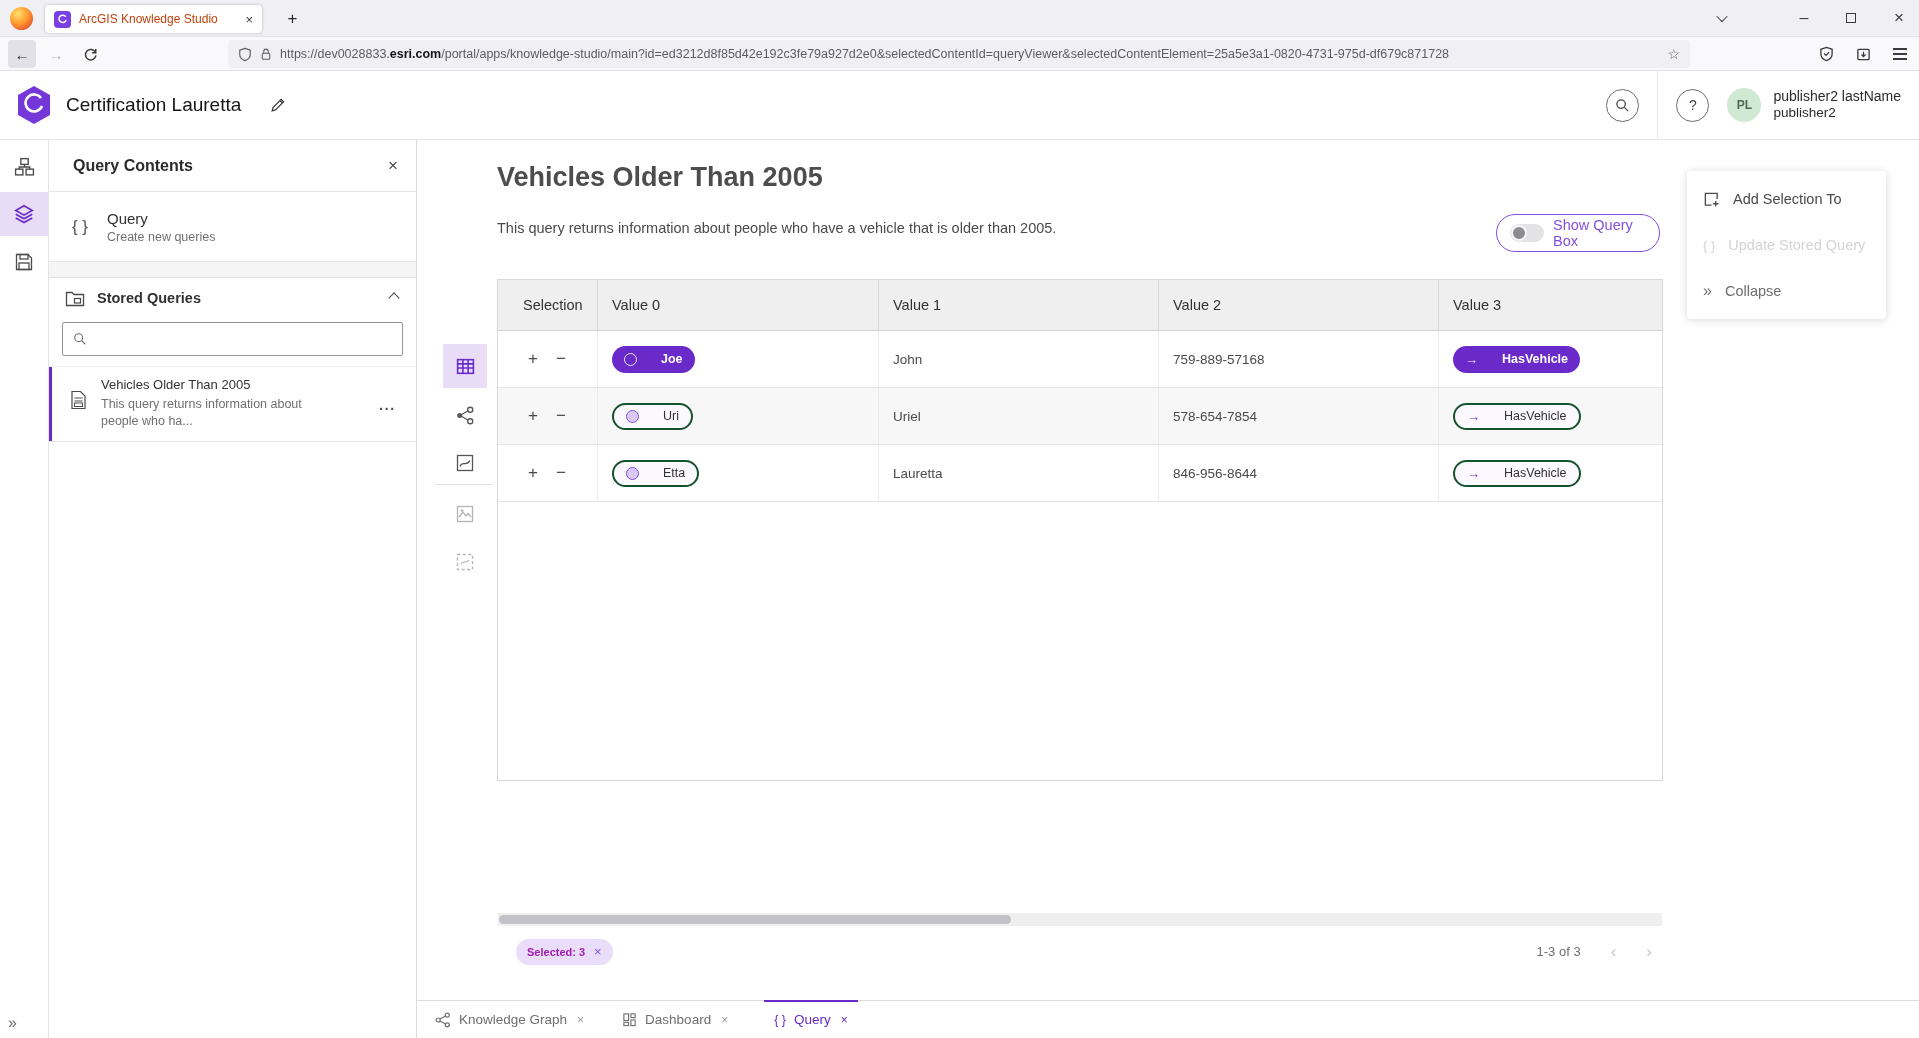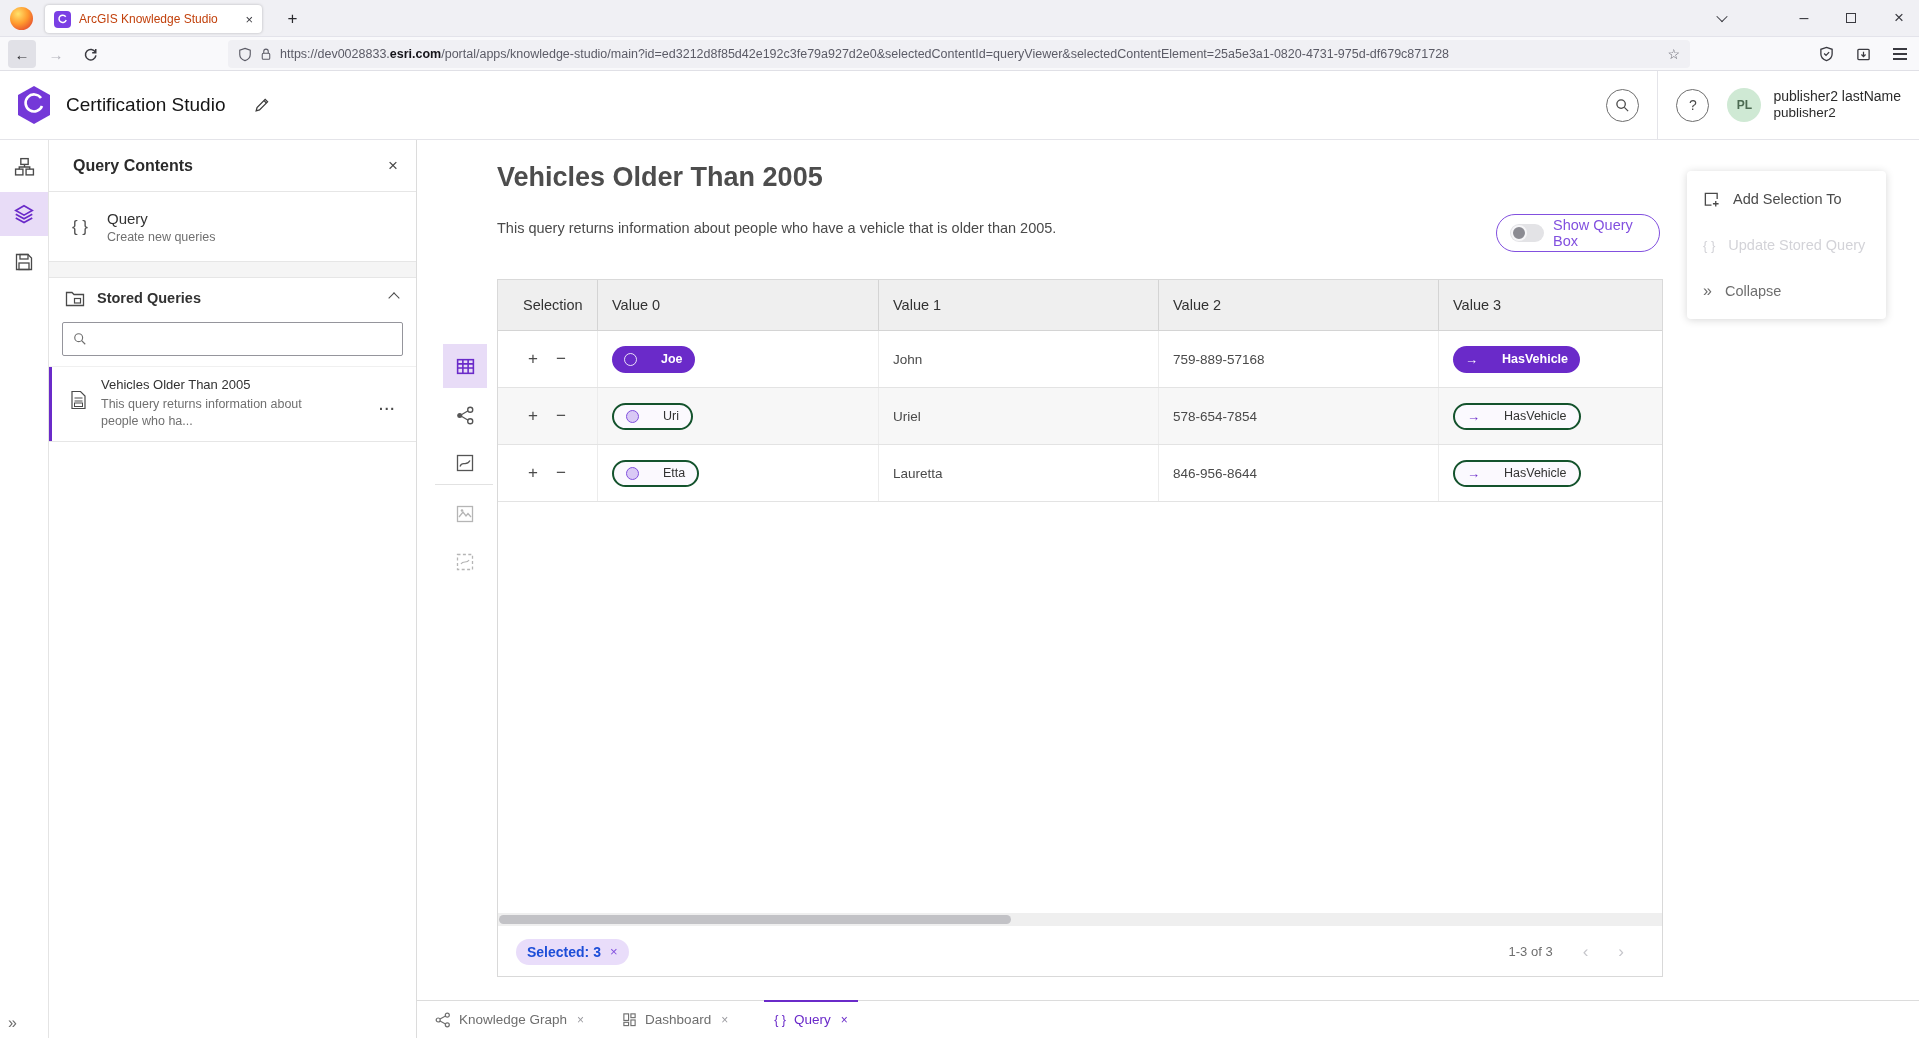--- a/index.html
+++ b/index.html
@@ -90,21 +90,21 @@
   .strip-div { position:absolute; left:18px; top:344px; width:58px; height:1px; background:#e2e2e2; }
 
   .pagetitle { position:absolute; left:80px; top:22px; font-size:27px; font-weight:700; color:#4d4d4d; }
   .pagedesc { position:absolute; left:80px; top:80px; font-size:14.5px; color:#4a4a4a; }
   .togglepill { position:absolute; left:1079px; top:74px; width:164px; height:38px; border:1px solid #8250df; border-radius:19px;
                 display:flex; align-items:center; padding:0 13px; gap:9px; color:#8250df; font-size:14.5px; background:#fff; }
   .track { width:34px; height:18px; border-radius:9px; background:#e3e3e6; position:relative; flex:none; }
   .knob { position:absolute; left:1px; top:1px; width:16px; height:16px; border-radius:50%; background:#8b8b92; border:2px solid #f6f6f8; }
 
   
-  .gtable { position:absolute; left:80px; top:139px; width:1166px; height:698px; border:1px solid #d9d9d9; background:#fff; }
+  .gtable { position:absolute; left:80px; top:139px; width:1166px; height:502px; border:1px solid #d9d9d9; background:#fff; }
   .thead { display:flex; height:51px; background:#efefef; border-bottom:1px solid #d4d4d4; }
   .th { display:flex; align-items:center; font-size:14.5px; color:#323232; border-right:1px solid #d4d4d4; padding-left:14px; }
   .th:last-child { border-right:none; }
   .c-sel { width:100px; flex:none; padding-left:25px; }
   .c-0 { width:281px; flex:none; }
   .c-1 { width:280px; flex:none; }
   .c-2 { width:280px; flex:none; }
   .c-3 { flex:1; }
   .trow { display:flex; height:57px; border-bottom:1px solid #e3e3e3; }
   .trow.alt { background:#f7f7f7; }
@@ -118,23 +118,23 @@
   .dot { width:13px; height:13px; border-radius:50%; flex:none; }
   .pill.solid .dot { border:1.5px solid rgba(255,255,255,.85); background:transparent; }
   .pill.outline .dot { border:1.5px solid #8250df; background:#d9c9f5; }
   .pill .arr { font-size:13px; }
   .pill.solid .arr { color:#fff; }
   .pill.outline .arr { color:#6a2ac9; }
   .hscroll { position:absolute; left:0; right:0; top:633px; height:13px; background:#efefef; }
   .hthumb { position:absolute; left:1px; top:2px; width:512px; height:9px; border-radius:5px; background:#c2c2c6; }
   .tfoot { position:absolute; left:0; right:0; top:646px; height:51px; display:flex; align-items:center; }
   .chip { margin-left:18px; height:26px; border-radius:13px; background:#e9ddfa; display:flex; align-items:center; padding:0 11px; gap:9px; }
-  .chip .cl { font-size:14px; color:#1d4ed8; font-weight:700; }
+  .chip .cl { font-size:11px; color:#a21caf; font-weight:700; }
   .chip .cx { font-size:13px; color:#8250df; }
-  .pager { margin-left:auto; display:flex; align-items:center; gap:30px; margin-right:38px; }
+  .pager { margin-left:auto; display:flex; align-items:center; gap:30px; margin-right:10px; }
   .pager .info { font-size:13px; color:#6e6e6e; }
   .pager .pbtn { font-size:17px; color:#c6c6cb; }
 
   
   .ctxmenu { position:absolute; left:1270px; top:31px; width:199px; background:#fff; border-radius:4px;
              box-shadow:0 1px 8px rgba(0,0,0,.16); padding:5px 0; }
   .mi { height:46px; display:flex; align-items:center; padding:0 16px; gap:13px; font-size:14.5px; color:#4a4a4a; }
   .mi.disabled { color:#d3d3d8; }
   .mi.disabled .braces { color:#d3d3d8; }
   .mi .gg { color:#6e6e6e; }
@@ -216,21 +216,21 @@
     </div>
   </div>
 
   <div class="appheader">
     <span class="brand">
       <svg width="36" height="40" viewBox="0 0 36 40">
           <polygon points="18,1 34,10 34,30 18,39 2,30 2,10" fill="#7438d8"></polygon>
           <path d="M25 13 A8.5 8.5 0 1 0 26 21" fill="none" stroke="#fff" stroke-width="2.6"></path>
         </svg>
     </span>
-    <span class="apptitle">Certification Studio</span>
+    <span class="apptitle">Certification Lauretta</span>
     <span class="editpen">
       <svg width="18" height="18" viewBox="0 0 20 20">
           <path d="M3.5 16.5 L4.5 12.8 L13.5 3.8 L16.2 6.5 L7.2 15.5 Z" fill="none" stroke="#3a3a3a" stroke-width="1.4"></path>
           <path d="M12.2 5.1 L14.9 7.8" stroke="#3a3a3a" stroke-width="1.4"></path>
         </svg>
     </span>
     <div class="hdr-right">
       <div class="circlebtn">
         <svg width="15" height="15" viewBox="0 0 16 16">
             <circle cx="6.5" cy="6.5" r="4.5" fill="none" stroke="#4a4a4a" stroke-width="1.4"></circle>

